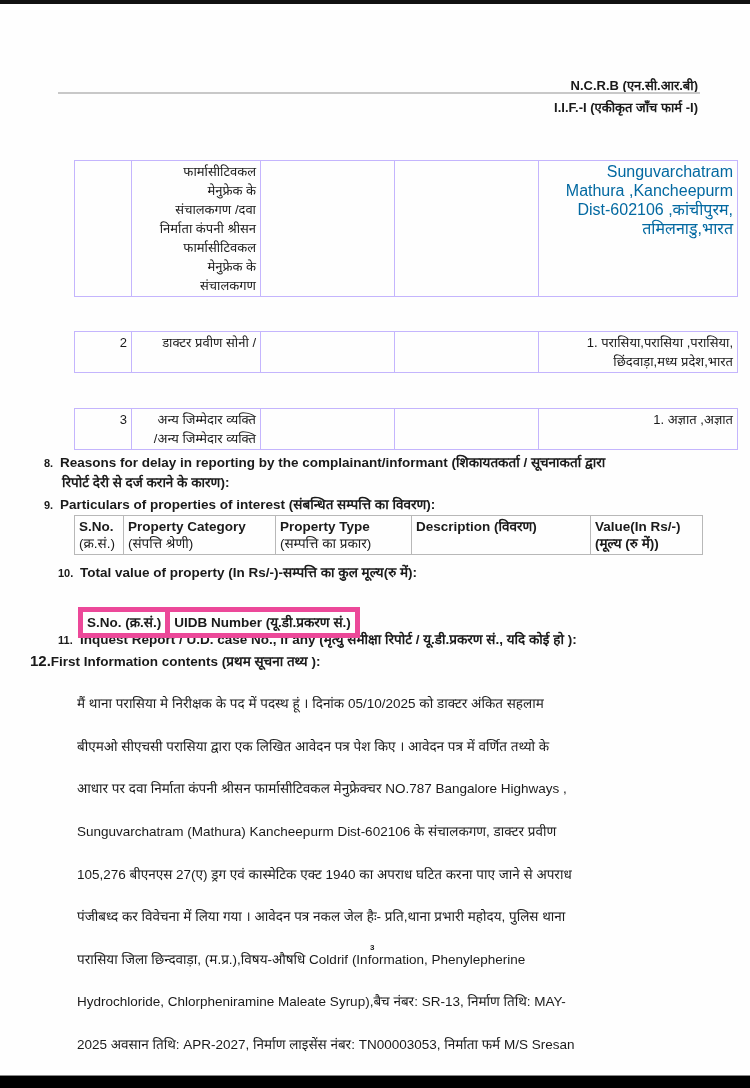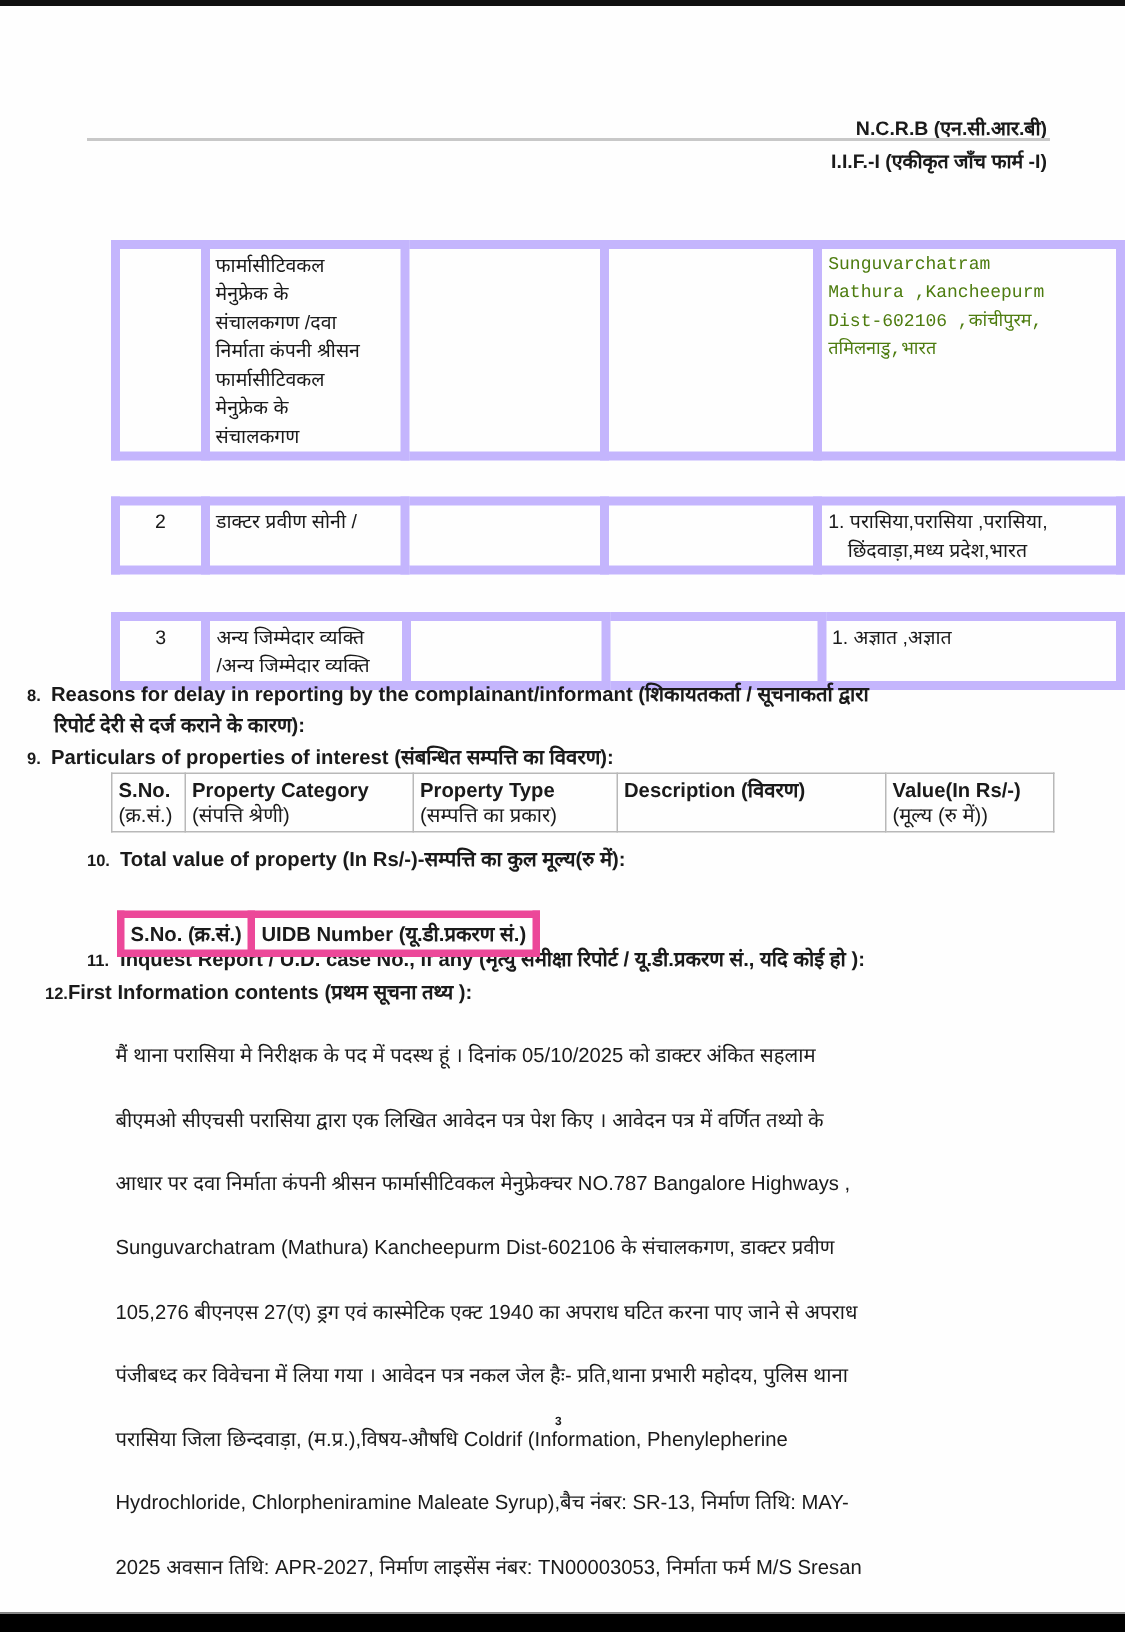--- a/index.html
+++ b/index.html
@@ -9,40 +9,40 @@
     font-family: "Liberation Sans", "DejaVu Sans", sans-serif;
   }
   .topbar { position: absolute; left: 0; top: 0; width: 750px; height: 4px; background: #111; }
   .bottombar { position: absolute; left: 0; top: 1075px; width: 750px; height: 13px; background: #000; border-top: 1px solid #888; }
 
   .hdr1 { position: absolute; right: 52px; top: 76px; font-size: 13px; font-weight: bold; }
   .hdr-rule { position: absolute; left: 58px; top: 92px; width: 642px; height: 2px; background: #c8c8c8; }
   .hdr2 { position: absolute; right: 52px; top: 98px; font-size: 13px; font-weight: bold; }
 
   table.acc { position: absolute; border-collapse: collapse; font-size: 13px; }
-  table.acc td { border: 6px solid #c4b5fd; vertical-align: top; padding: 1px 4px; line-height: 19px; }
+  table.acc td { border: 1px solid #c4b5fd; vertical-align: top; padding: 1px 4px; line-height: 19px; text-align: right; }
   .c1 { width: 48px; text-align: center; }
   .c2 { width: 120px; }
   .c3 { width: 125px; }
   .c4 { width: 135px; }
   .c5 { width: 190px; }
-  .addr-eng { color: #4d7c0f; font-size: 12px; font-family: Liberation Mono, monospace; }
+  .addr-eng { color: #0369a1; font-size: 16px; }
 
-  .sec { position: absolute; left: 18px; font-size: 13.5px; font-weight: bold; line-height: 19px; }
+  .sec { position: absolute; left: 44px; font-size: 13.5px; font-weight: bold; line-height: 19px; }
   .sec .num { display: inline-block; font-size: 11px; width: 16px; }
   .sec .indent { padding-left: 18px; }
 
   table.prop { position: absolute; left: 74px; top: 515px; border-collapse: collapse; font-size: 13.5px; font-weight: bold; }
   table.prop td { border: 1px solid #b8b8b8; vertical-align: top; padding: 2px 4px; line-height: 17px; margin-left: 45px; }
 
   table.uidb { position: absolute; left: 78px; top: 607px; border-collapse: collapse; font-size: 13.5px; font-weight: bold; }
   table.uidb td { border: 5px solid #ec4899; padding: 2px 4px; line-height: 17px; }
 
   .fic-title { position: absolute; left: 30px; top: 652px; font-size: 13.5px; font-weight: bold; }
-  .fic-title .num { font-size: 11px; }
+  .fic-title .num { font-size: 15px; }
   .fic-body { position: absolute; left: 77px; top: 672px; width: 600px; font-size: 13.5px; line-height: 21.3px; white-space: pre-line; }
   .fic-line { display: block; white-space: nowrap; }
 
   .pageno { position: absolute; left: 370px; top: 943px; font-size: 8px; font-weight: bold; }
 </style>
 </head>
 <body>
 
 <div class="topbar"></div>
 
@@ -131,21 +131,21 @@
     </td>
     <td style="width:127px;">
       <span>Property Type</span><br>
       <span style="font-weight:normal;">(सम्पत्ति का प्रकार)</span>
     </td>
     <td style="width:170px;">
       <span>Description (विवरण)</span>
     </td>
     <td style="width:103px;">
       <span>Value(In Rs/-)</span><br>
-      <span style="font-weight:normal;">(मूल्य (रु में))</span>
+      <span style="font-weight:bold;">(मूल्य (रु में))</span>
     </td>
   </tr>
 </tbody>
   </table>
 
 <div class="sec" style="top:563px; left:58px;">
   <span class="num" style="width:22px;">10.</span><span>Total value of property (In Rs/-)-सम्पत्ति का कुल मूल्य(रु में):</span>
 </div>
 
 <div class="sec" style="top:586px; left:58px;margin-top:44px;">

